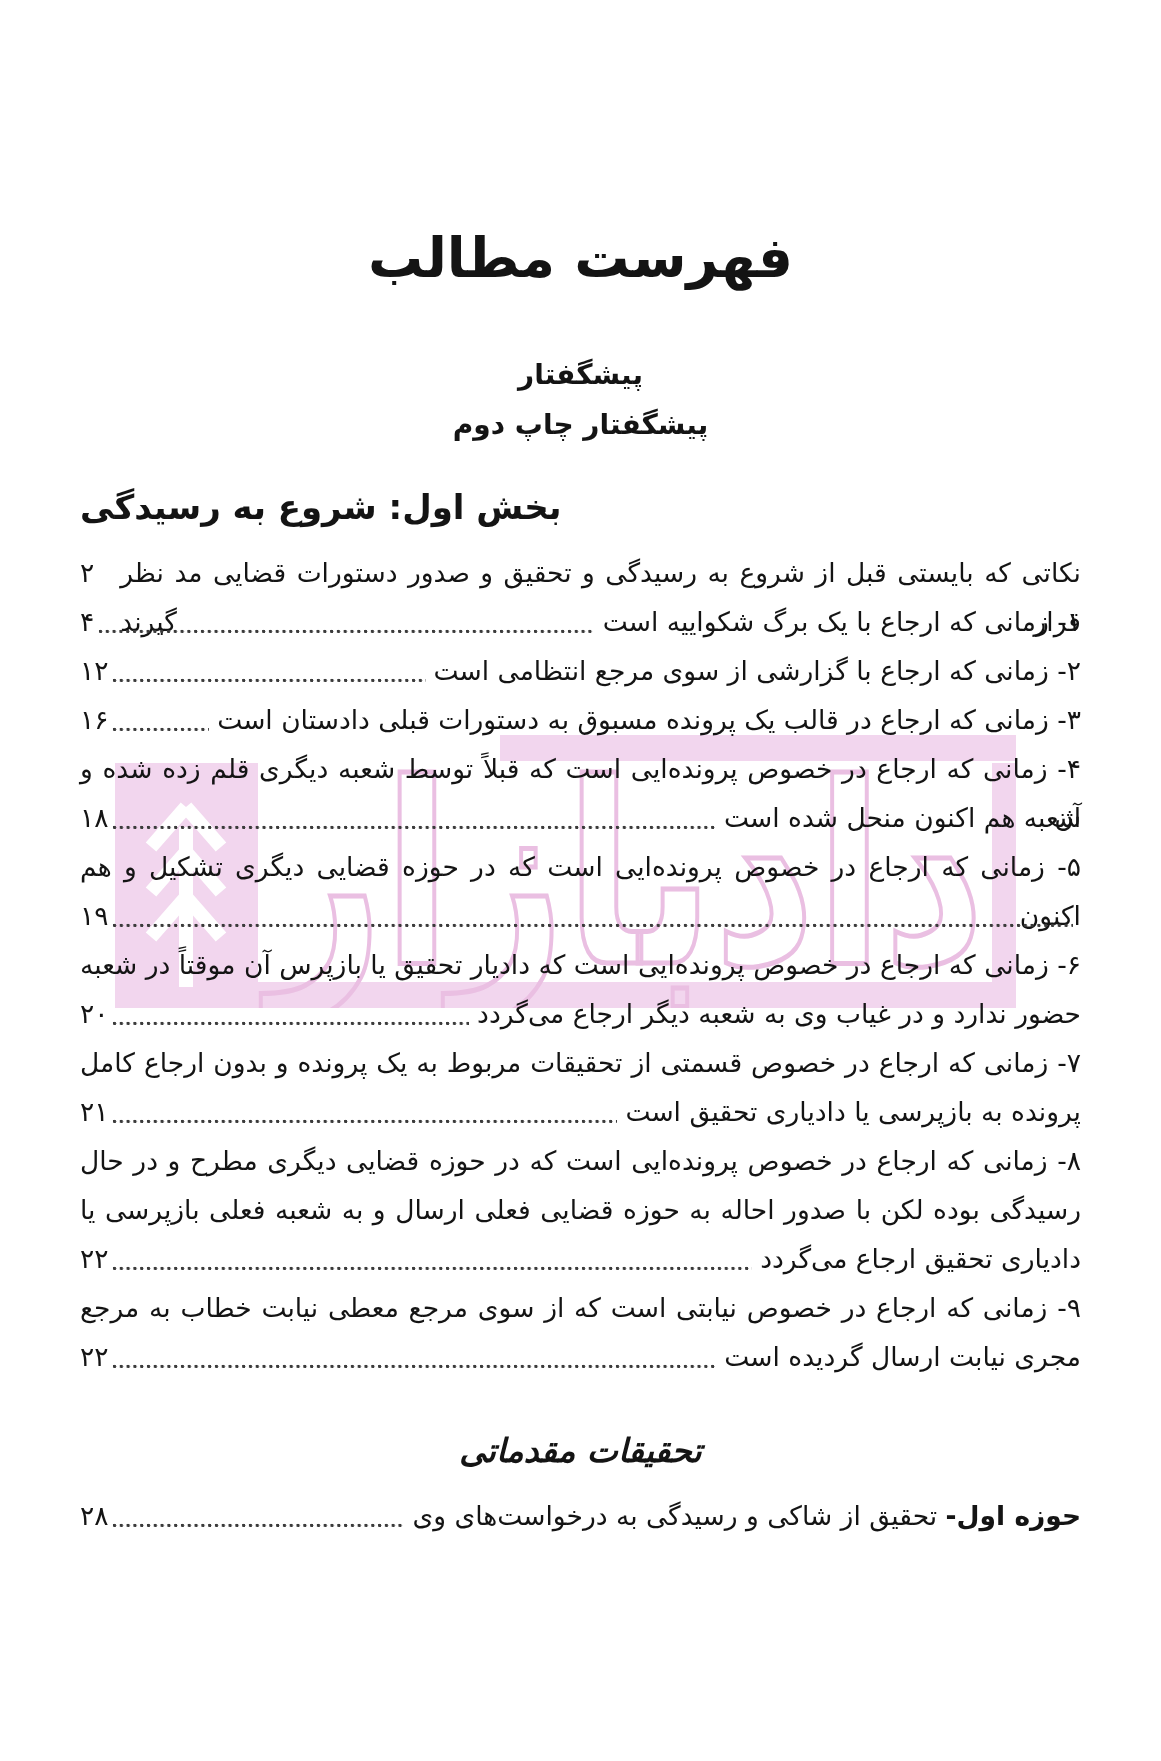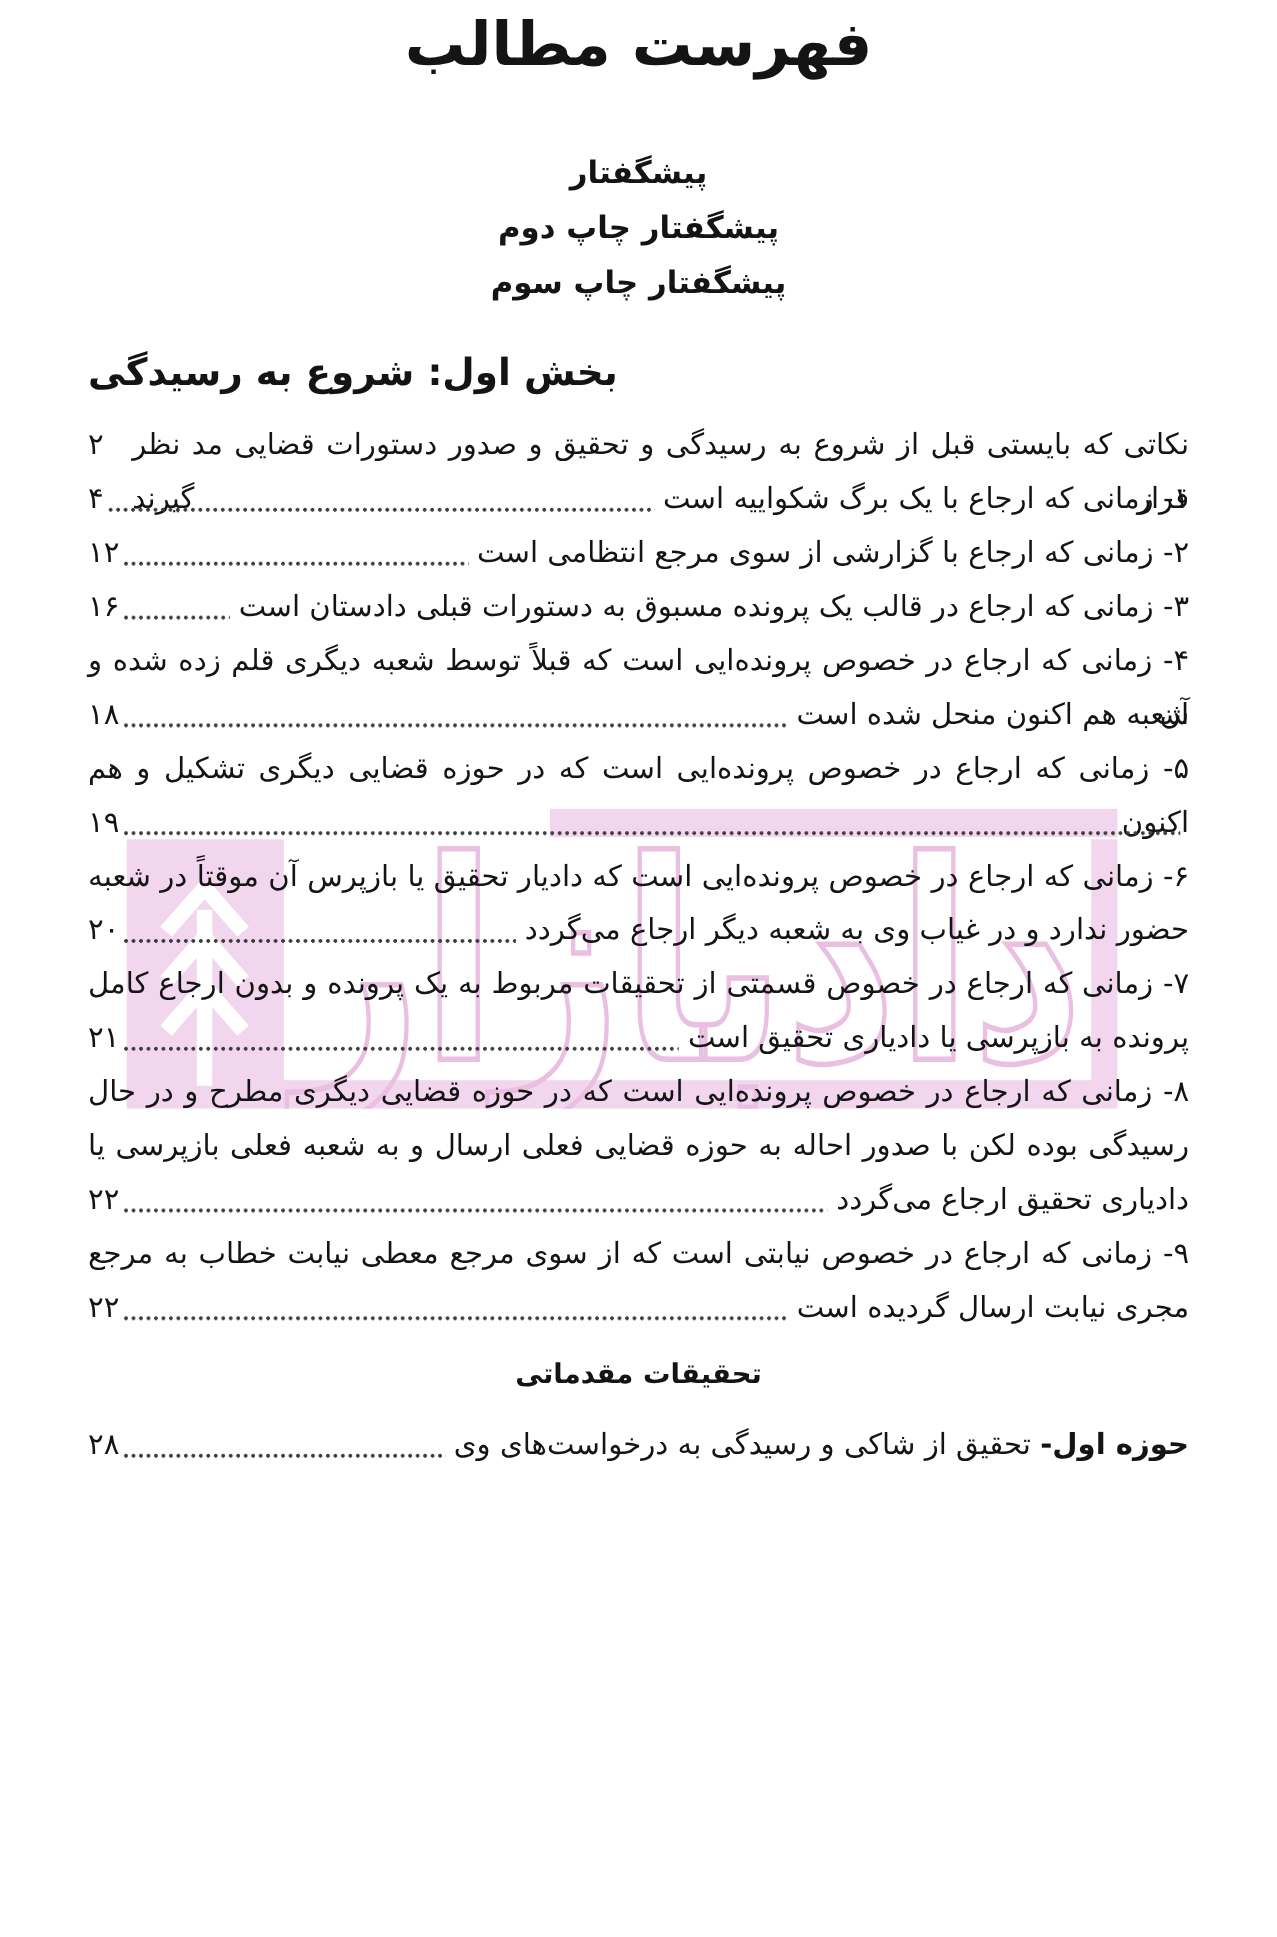--- a/index.html
+++ b/index.html
@@ -18,20 +18,21 @@
     z-index:1;
   }
   
   .watermark{
     position:absolute;
     left:115px;top:735px;
     z-index:0;
   }
   
   .doc-title{
+    padding-top:218px;
     text-align:center;
     font-size:55px;
     font-weight:bold;
     line-height:80px;
     letter-spacing:1px;
   }
   
   .front-matter{
     margin-top:52px;
     text-align:center;
@@ -70,25 +71,26 @@
     height:9px;
     margin:0 8px 10px 4px;
     background-image:radial-gradient(circle at 2.6px 4.4px,#3b3b3b 1.45px,rgba(0,0,0,0) 1.95px);
     background-size:6.8px 9px;
     background-repeat:repeat-x;
   }
   .leader.hidden{background:none;flex:0 0 14px;}
   .pg{flex:0 0 auto;white-space:nowrap;}
   
   .sub-heading{
-    margin-top:10px;
+    margin-top:44px;
     text-align:center;
-    font-size:25px;
+    font-size:33px;
     font-weight:bold;
     line-height:52px;
+    font-style:italic;
   }
   .stage{margin-top:14px;}
 </style>
 </head>
 <body>
 
 <svg class="watermark" width="901" height="273" viewBox="0 0 901 273">
   <g>
     <rect x="385" y="0" width="516" height="26" class="wm-band" fill="#f2d6ee"></rect>
     <rect x="0" y="28" width="143" height="243" class="wm-band" fill="#f2d6ee"></rect>
@@ -104,21 +106,20 @@
   <text x="512" y="228" text-anchor="middle" direction="rtl" font-family="DejaVu Sans, Liberation Sans, sans-serif" font-size="252" font-weight="bold" fill="none" stroke-width="5" textLength="716" lengthAdjust="spacingAndGlyphs" stroke="#eabfe2">دادبازار</text>
 </svg>
 
 <div class="page">
 
   <div class="doc-title">فهرست مطالب</div>
 
   <div class="front-matter">
       <div class="fm-row">پیشگفتار</div>
       <div class="fm-row">پیشگفتار چاپ دوم</div>
-      <div class="fm-row">پیشگفتار چاپ سوم</div>
     </div>
 
   <div class="part-heading">بخش اول: شروع به رسیدگی</div>
 
   <div class="toc">
       <div class="toc-row">
         <span class="toc-text fill">نکاتی که بایستی قبل از شروع به رسیدگی و تحقیق و صدور دستورات قضایی مد نظر قرار گیرند</span>
         <span class="leader hidden"></span>
         <span class="pg">۲</span>
       </div>

